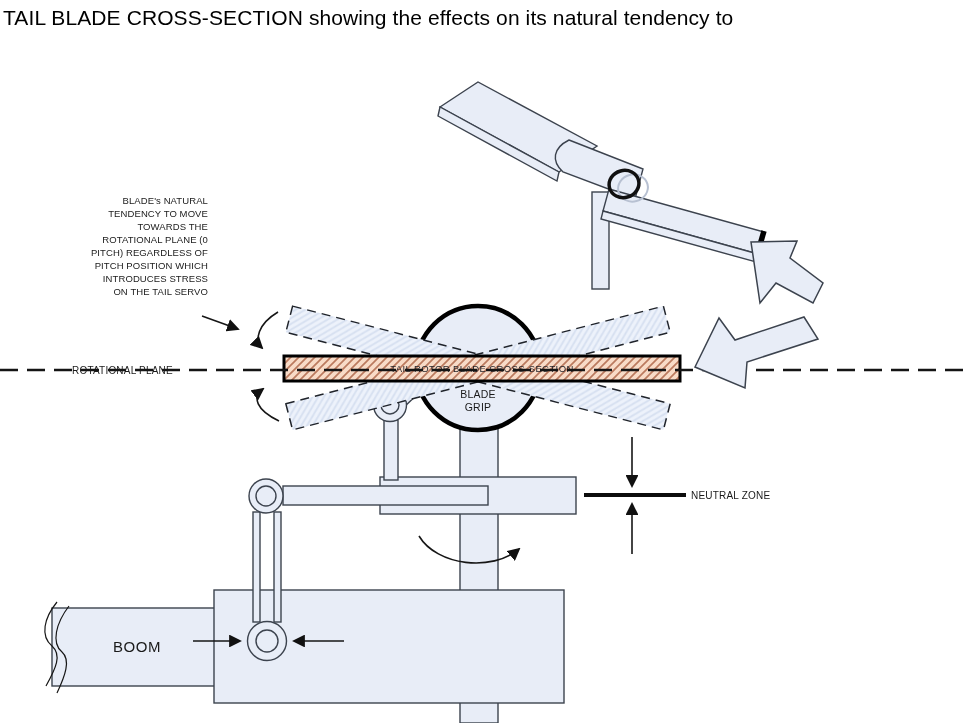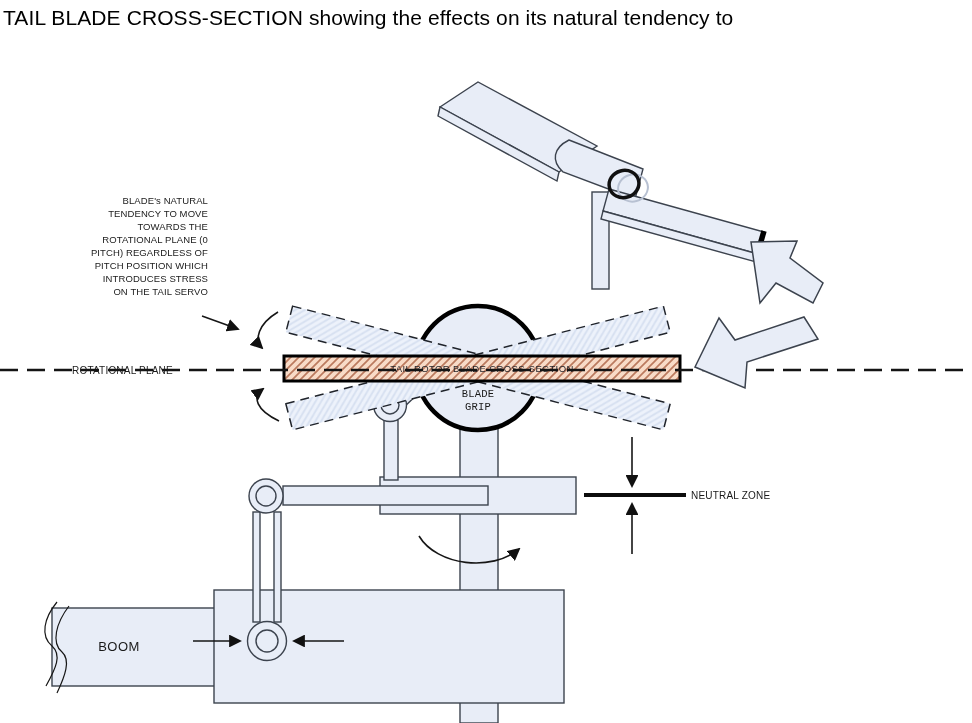--- a/index.html
+++ b/index.html
@@ -112,20 +112,20 @@
   </svg>
 
   <div class="title">
     <div>TAIL BLADE CROSS-SECTION showing the effects on its natural tendency to</div>
   </div>
 
   <div class="note">BLADE's NATURAL TENDENCY TO MOVE TOWARDS THE ROTATIONAL PLANE (0 PITCH) REGARDLESS OF PITCH POSITION WHICH INTRODUCES STRESS ON THE TAIL SERVO</div>
 
   <div class="lbl" style="left:72px;top:364px;">ROTATIONAL PLANE</div>
 
-  <div class="lbl center" style="left:450px;top:388px;width:56px;font-size:10.5px;font-family:Liberation Mono, monospace;">BLADE GRIP</div>
+  <div class="lbl center" style="left:450px;top:388px;width:56px;font-size:10.5px;">BLADE GRIP</div>
 
 
   <div class="lbl" style="left:691px;top:489px;">NEUTRAL ZONE</div>
 
-  <div class="lbl center" style="left:88px;top:640px;width:62px;font-size:13px;letter-spacing:0.5px;">BOOM</div>
+  <div class="lbl center" style="left:106px;top:640px;width:62px;font-size:15px;letter-spacing:0.5px;">BOOM</div>
 
 </div>
 
 </body></html>

